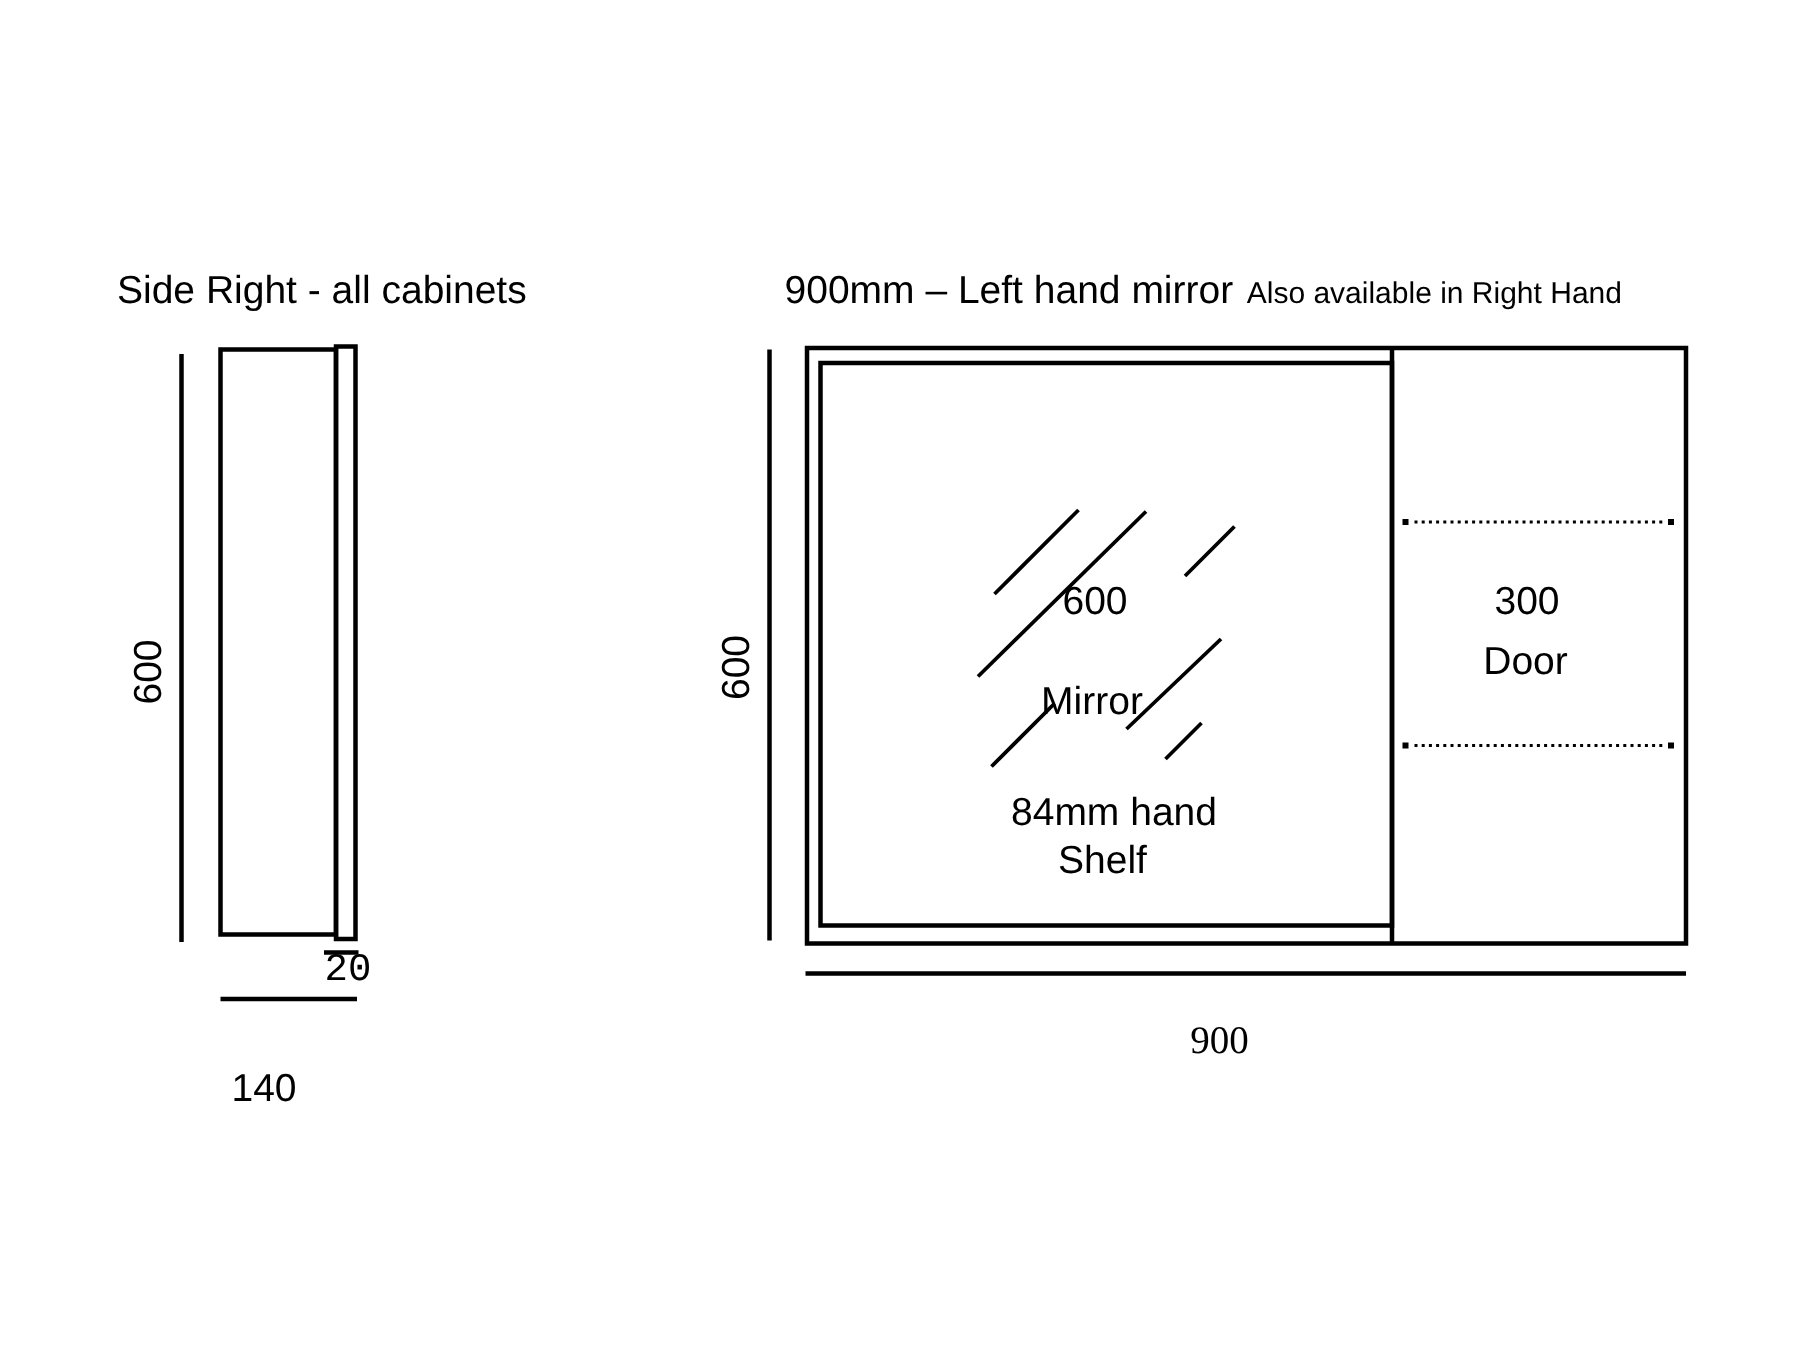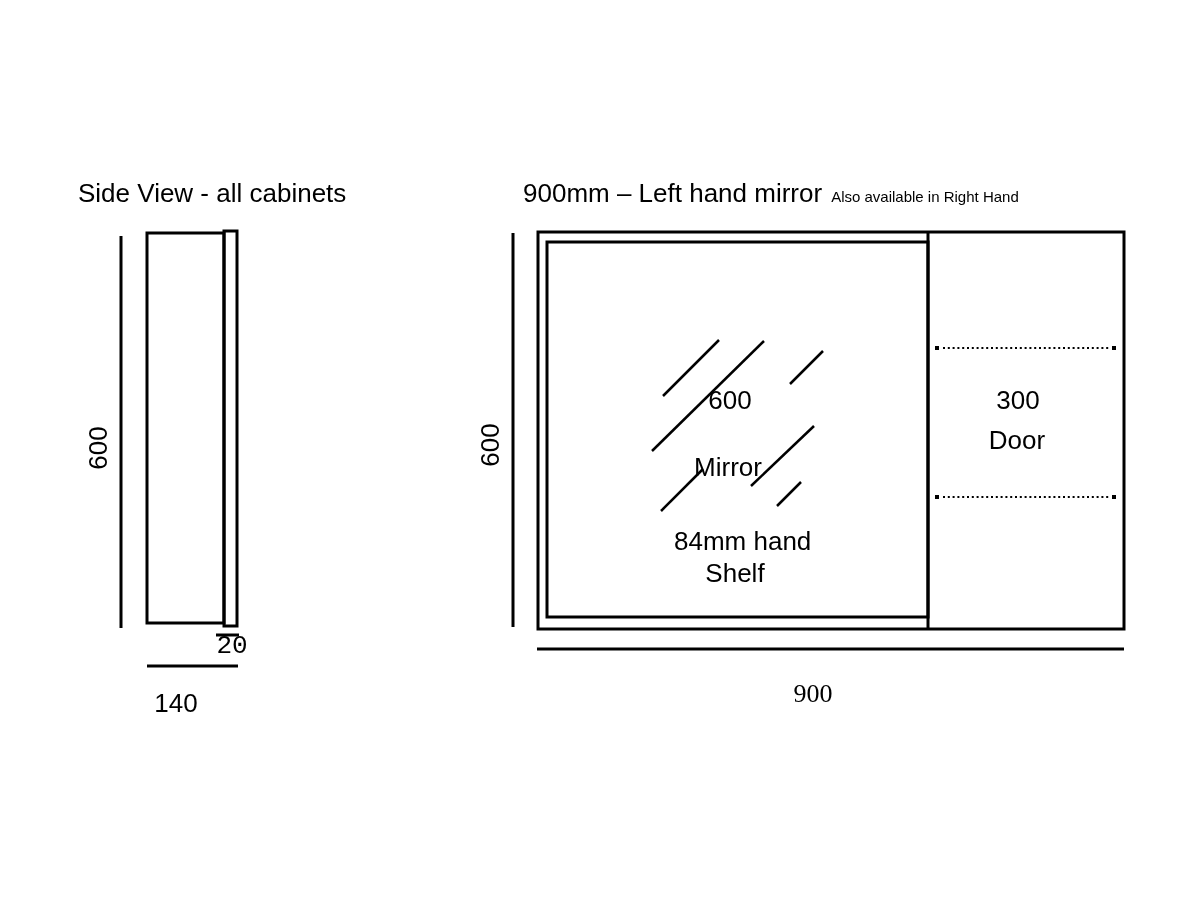--- a/index.html
+++ b/index.html
@@ -33,21 +33,21 @@
     text-align: center;
   }
   .title {
     position: absolute;
     font-size: 26px;
     line-height: 26px;
     color: #000000;
     white-space: nowrap;
   }
   .subtitle {
-    font-size: 15px;
+    font-size: 20px;
     margin-left: 9px;
   }
   .rot {
     transform: rotate(-90deg);
     transform-origin: center center;
   }
 </style>
 </head>
 <body>
 
@@ -83,29 +83,29 @@
         <line x1="943" y1="348" x2="1110" y2="348" stroke="#000" stroke-width="2" stroke-dasharray="2 2.8"></line>
         <rect x="935" y="346" width="4" height="4" fill="#000"></rect>
         <rect x="1112" y="346" width="4" height="4" fill="#000"></rect>
         <line x1="943" y1="497" x2="1110" y2="497" stroke="#000" stroke-width="2" stroke-dasharray="2 2.8"></line>
         <rect x="935" y="495" width="4" height="4" fill="#000"></rect>
         <rect x="1112" y="495" width="4" height="4" fill="#000"></rect>
       </g>
     </g>
   </svg>
 
-  <div class="title" style="left:78px; top:180px;">Side View - all cabinets</div>
+  <div class="title" style="left:78px; top:180px;">Side Right - all cabinets</div>
 
   <div class="title" style="left:523px; top:180px;">
     <span>900mm – Left hand mirror</span><span class="subtitle">Also available in Right Hand</span>
   </div>
 
   <div class="label centered rot" style="left:38px; top:435px;">600</div>
   <div class="label centered" style="left:172px; top:633px;font-family:Liberation Mono, monospace;">20</div>
-  <div class="label centered" style="left:116px; top:690px;text-align:center;">140</div>
+  <div class="label centered" style="left:116px; top:712px;text-align:center;">140</div>
 
   <div class="label centered rot" style="left:430px; top:432px;">600</div>
 
   <div class="label centered" style="left:670px; top:387px;">600</div>
   <div class="label centered" style="left:668px; top:427px;margin-top:27px;">Mirror</div>
   <div class="label centered" style="left:674px; top:528px;">84mm hand</div>
   <div class="label centered" style="left:675px; top:560px;">Shelf</div>
 
   <div class="label centered" style="left:958px; top:387px;">300</div>
   <div class="label centered" style="left:957px; top:427px;text-align:center;">Door</div>

